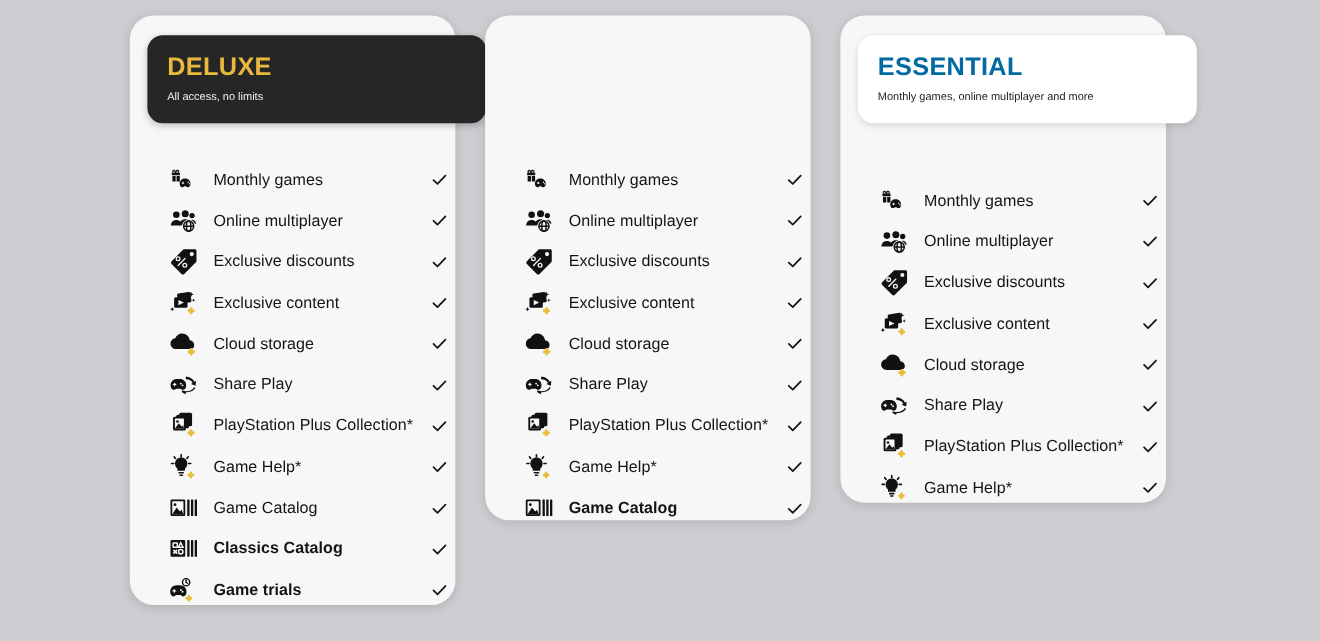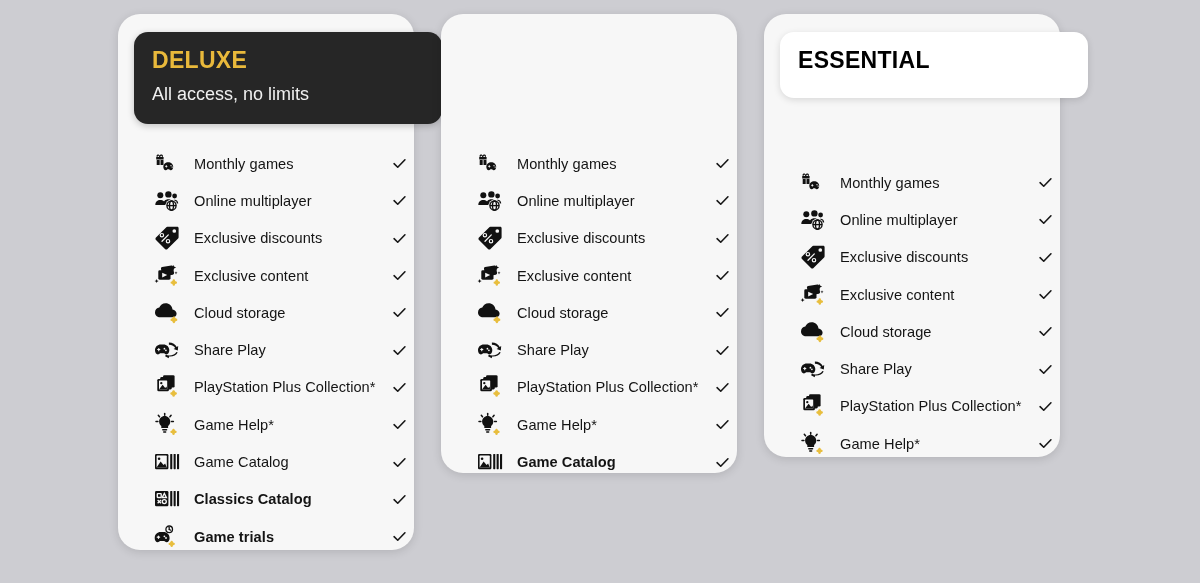--- a/index.html
+++ b/index.html
@@ -60,24 +60,24 @@
 
   .plan-title {
     font-size: 23px;
     font-weight: bold;
     letter-spacing: 0.3px;
     line-height: 1.05;
     margin: 0 0 10px 0;
   }
   .header-deluxe .plan-title { color: #e9b93b; }
   .header-extra .plan-title { color: #161616; }
-  .header-essential .plan-title { color: #000000; }
+  .header-essential .plan-title { color: #0369a1; }
 
   .plan-sub {
-    font-size: 18px;
+    font-size: 10px;
     line-height: 1.42;
     margin: 0;
   }
   .header-deluxe .plan-sub { color: #f0f0f0; }
   .header-extra .plan-sub { color: #1d1d1d; }
   .header-essential .plan-sub { color: #222222; }
 
   
   .feature-list {
     position: absolute;
@@ -601,20 +601,21 @@
             <svg width="15" height="15" viewBox="0 0 16 16" xmlns="http://www.w3.org/2000/svg">
               <polyline points="2.2,8.2 6.1,12.0 13.8,4.0" fill="none" stroke="#171717" stroke-width="1.7" stroke-linecap="round" stroke-linejoin="round"></polyline>
             </svg>
           </span>
         </div>
       </div>
     </div>
     <div class="plan-card card-essential">
       <div class="plan-header header-essential">
         <div class="plan-title">ESSENTIAL</div>
+        <div class="plan-sub">Monthly games, online multiplayer and more</div>
       </div>
       <div class="feature-list">
         <div class="feature-row">
           <span class="feature-icon">
             <svg width="26" height="26" viewBox="0 0 26 26" xmlns="http://www.w3.org/2000/svg">
               <g fill="#111111">
                 <path d="M4.2 3.4c-1.0 0-1.7.7-1.7 1.5 0 .5.3.9.7 1.2H2.2v2.3h7.4V6.1H8.3c.4-.3.7-.7.7-1.2 0-.8-.7-1.5-1.7-1.5-.8 0-1.4.5-1.7 1.1-.3-.6-.9-1.1-1.4-1.1zm0 1.3c.4 0 .9.5 1.0 1.2H4.2c-.5 0-.8-.3-.8-.6s.3-.6.8-.6zm3.1 0c.5 0 .8.3.8.6s-.3.6-.8.6H6.3c.1-.7.6-1.2 1.0-1.2z"></path>
                 <rect x="2.7" y="9.0" width="3.0" height="5.0" rx="0.3"></rect>
                 <rect x="6.5" y="9.0" width="3.0" height="5.0" rx="0.3"></rect>
                 <path d="M14.2 11.2c-2.6 0-4.9 1.9-4.9 4.6 0 1.9 1.0 3.4 2.4 3.4.8 0 1.2-.4 1.7-.9h1.7c.5.5.9.9 1.7.9 1.4 0 2.4-1.5 2.4-3.4 0-2.7-2.3-4.6-5.0-4.6z"></path>

